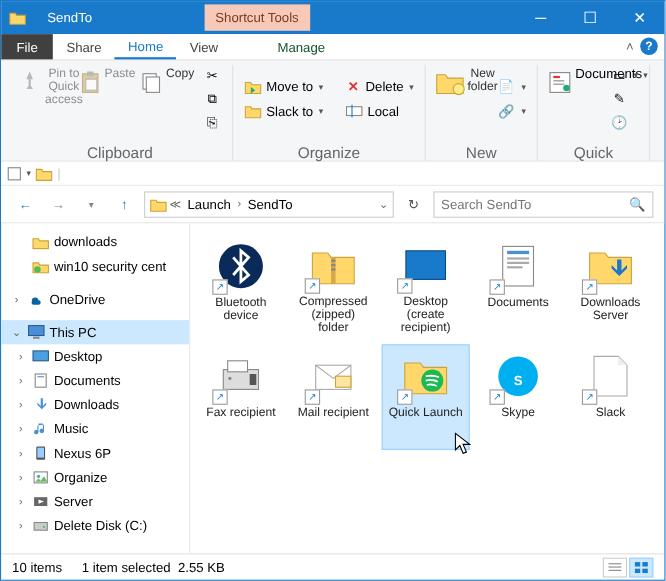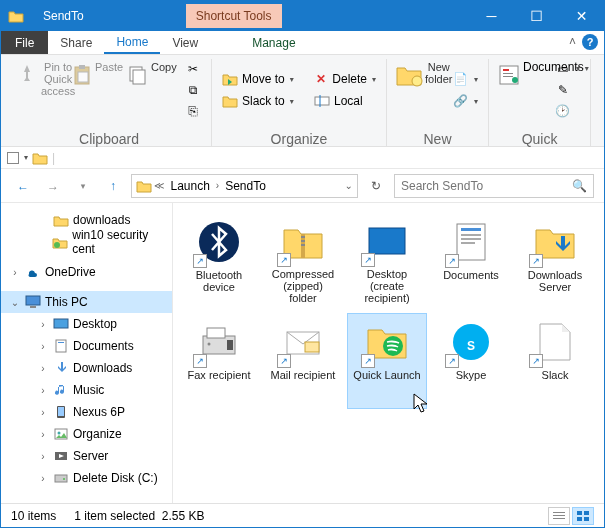--- a/index.html
+++ b/index.html
@@ -40,21 +40,21 @@
 .search{width:200px;height:24px;border:1px solid #ccc;display:flex;align-items:center;padding:0 6px;color:#888;position:relative}
 .search input{border:none;outline:none;flex:1;font-size:12px;color:#404040;background:transparent}
 .search .mag{position:absolute;right:6px;color:#888}
 .body{display:flex;height:300px}
 .nav{width:172px;border-right:1px solid #e8e8e8;overflow:hidden;padding:6px 0}
 .nav .item{display:flex;align-items:center;height:22px;padding:0 4px;gap:4px;font-size:12px;color:#222}
 .nav .item .exp{width:12px;text-align:center;color:#666;font-size:10px}
 .nav .item .ic{width:16px;height:16px;display:flex;align-items:center;justify-content:center}
 .nav .item.selected{background:#cce8ff}
 .nav .item.l1{padding-left:8px}
-.nav .item.l2{padding-left:36px}
+.nav .item.l2{padding-left:12px}
 .content{flex:1;padding:10px 6px;display:flex;flex-wrap:wrap;align-content:flex-start;gap:4px 4px;overflow:hidden}
 .fileitem{width:80px;height:96px;display:flex;flex-direction:column;align-items:center;padding:4px;text-align:center;gap:3px;border:1px solid transparent}
 .fileitem.selected{background:#cce8ff;border:1px solid #99d1ff}
 .fileitem .thumb{width:48px;height:48px;display:flex;align-items:center;justify-content:center;position:relative}
 .fileitem .shortcut{position:absolute;left:-2px;bottom:-2px;width:14px;height:14px;background:#fff;border:1px solid #999;display:flex;align-items:center;justify-content:center;font-size:9px;color:#1979ca}
 .fileitem .name{font-size:11px;line-height:12px;color:#222;word-break:break-word}
 .status{height:24px;border-top:1px solid #e1e1e1;display:flex;align-items:center;padding:0 10px;gap:18px;font-size:11px;color:#444}
 .status .right{margin-left:auto;display:flex;gap:2px}
 .viewbtn{width:22px;height:18px;border:1px solid #ccc;display:flex;align-items:center;justify-content:center}
 .viewbtn.active{background:#cce8ff;border-color:#99d1ff}

